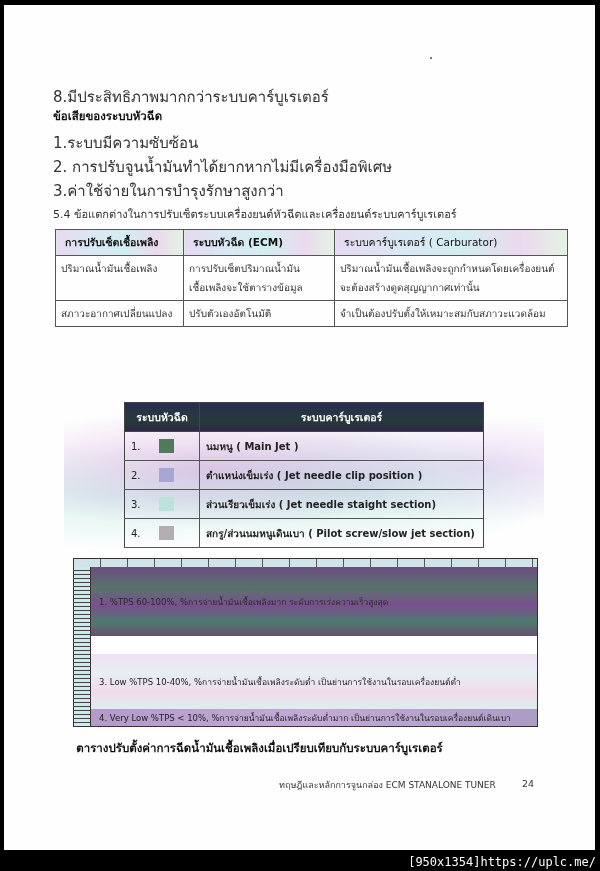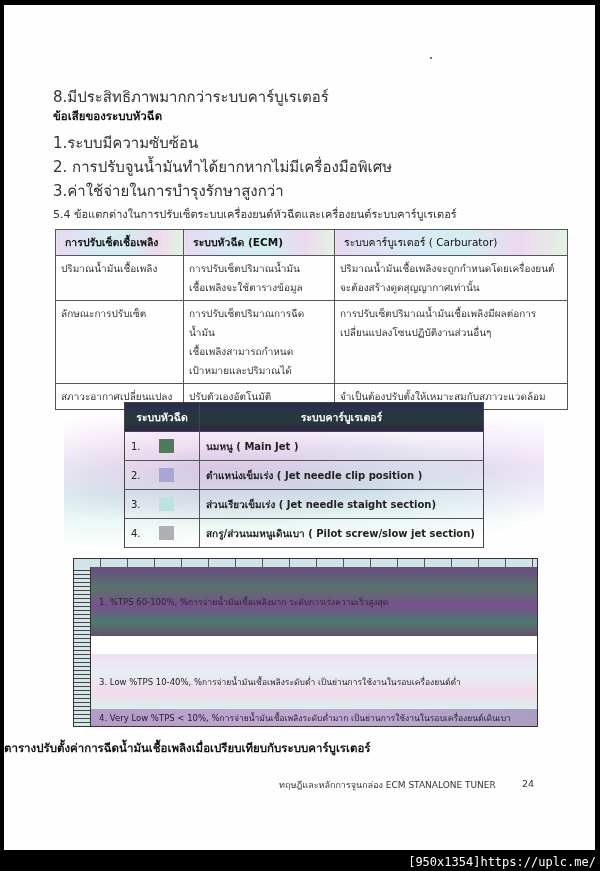--- a/index.html
+++ b/index.html
@@ -63,21 +63,21 @@
   .fuelmap { position: absolute; left: 69px; top: 553px; width: 463px; height: 167px; background: #fff; border: 1px solid #333; }
   .fm-header { position: absolute; left: 0; top: 0; width: 463px; height: 8px; background: repeating-linear-gradient(90deg,#cfe3e8 0 26px,#555 26px 27px); }
   .fm-rows { position: absolute; left: 0; top: 8px; width: 16px; height: 159px;
     background: repeating-linear-gradient(180deg,#cfe8ea 0 3px,#444 3px 4px); border-right: 1px solid #333; }
   .zone { position: absolute; left: 17px; width: 446px; font-size: 8.5px; color: #222; display: flex; align-items: center; padding-left: 8px; box-sizing: border-box; white-space: nowrap; }
   .z1 { top: 8px; height: 69px; background: linear-gradient(180deg,#6c4b82 0%,#57746a 30%,#7a4f8f 55%,#4d7a6e 80%,#6a4d6f 100%); color: #2a2a2a; }
   .z2 { top: 62px; height: 33px; background: linear-gradient(90deg,#cdb7e4 0%,#d7c1dd 40%,#c6d8d1 70%,#d9c4e6 100%); }
   .z3 { top: 95px; height: 55px; background: linear-gradient(180deg,#efe0f3 0%,#e7eef3 35%,#f1dbea 70%,#dceeed 100%); }
   .z4 { top: 150px; height: 17px; background: linear-gradient(90deg,#b49ac9 0%,#c2aad5 50%,#ab9cc4 100%); }
 
-  .caption { position: absolute; left: 0; top: 734px; width: 511px; font-weight: bold; font-size: 11.5px; color: #111; }
+  .caption { position: absolute; left: 0; top: 734px; width: 511px; text-align: center; font-weight: bold; font-size: 11.5px; color: #111; }
   .footer { position: absolute; left: 275px; top: 773px; font-size: 9px; color: #333; }
   .pagenum { position: absolute; left: 518px; top: 773px; font-size: 9.5px; color: #333; }
   .stamp { position: absolute; right: 4px; bottom: 2px; color: #fff; font-family: "DejaVu Sans Mono", monospace; font-size: 12px; }
   .dot { position: absolute; left: 426px; top: 52px; width: 2px; height: 2px; background: #777; }
 </style>
 </head>
 <body>
 
 <div class="page">
   <div class="dot"></div>
@@ -99,28 +99,20 @@
         <th class="plain">ระบบคาร์บูเรเตอร์ ( Carburator)</th>
       </tr>
     </thead>
     <tbody>
       <tr>
         <td class="c1">ปริมาณน้ำมันเชื้อเพลิง</td>
         <td class="c2" style="white-space:pre-line">การปรับเซ็ตปริมาณน้ำมัน
 เชื้อเพลิงจะใช้ตารางข้อมูล</td>
         <td style="white-space:pre-line">ปริมาณน้ำมันเชื้อเพลิงจะถูกกำหนดโดยเครื่องยนต์
 จะต้องสร้างดูดสุญญากาศเท่านั้น</td>
-      </tr>
-      <tr>
-        <td class="c1">ลักษณะการปรับเซ็ต</td>
-        <td class="c2" style="white-space:pre-line">การปรับเซ็ตปริมาณการฉีดน้ำมัน
-เชื้อเพลิงสามารถกำหนด
-เป้าหมายและปริมาณได้</td>
-        <td style="white-space:pre-line">การปรับเซ็ตปริมาณน้ำมันเชื้อเพลิงมีผลต่อการ
-เปลี่ยนแปลงโซนปฏิบัติงานส่วนอื่นๆ</td>
       </tr>
       <tr>
         <td class="c1">สภาวะอากาศเปลี่ยนแปลง</td>
         <td class="c2">ปรับตัวเองอัตโนมัติ</td>
         <td>จำเป็นต้องปรับตั้งให้เหมาะสมกับสภาวะแวดล้อม</td>
       </tr>
     </tbody>
   </table>
 
   <div class="carb-wrap">

